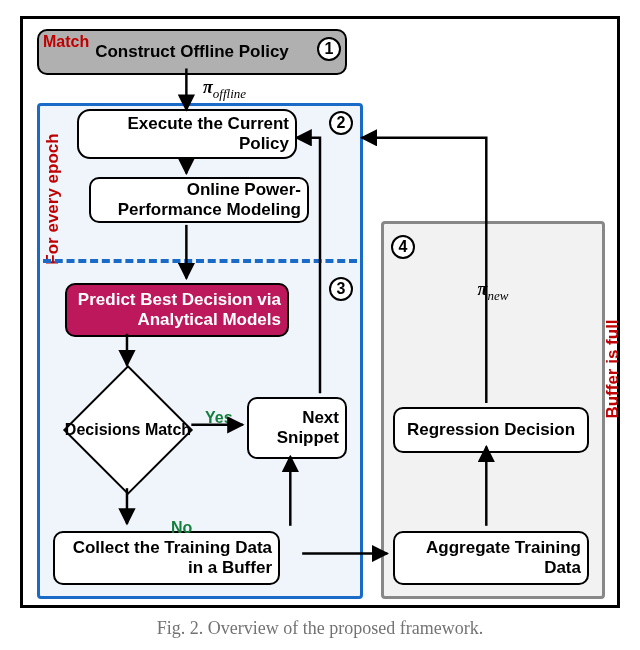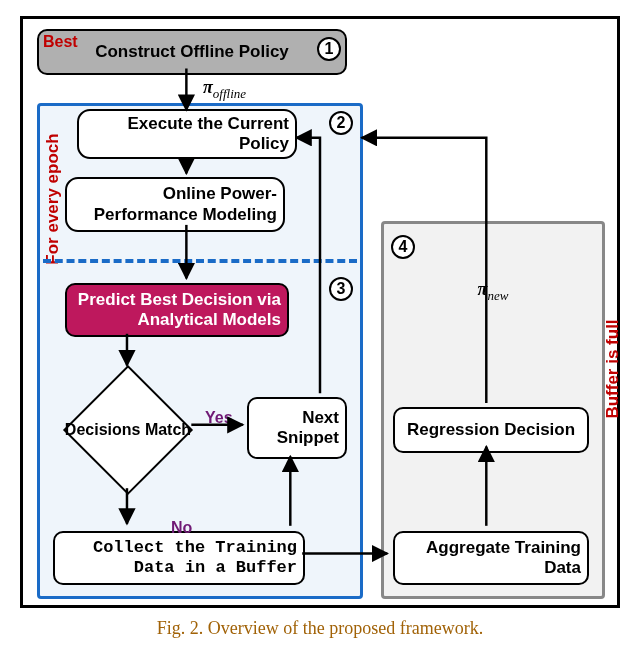--- a/index.html
+++ b/index.html
@@ -16,21 +16,21 @@
     width: 600px; height: 592px;
     border: 3px solid #000;
   }
   .figcap {
     position: absolute;
     left: 0; top: 618px;
     width: 640px;
     text-align: center;
     font-family: "Times New Roman", serif;
     font-size: 18px;
-    color: #a16207;
+    color: #737373;
   }
 
   
   .node {
     position: absolute;
     background: #fff;
     border: 2px solid #000;
     border-radius: 10px;
     display: flex;
     align-items: center;
@@ -120,21 +120,21 @@
   svg.arrows {
     position: absolute;
     left: 0; top: 0;
     width: 100%; height: 100%;
     pointer-events: none;
   }
 
   
   .edgelabel {
     position: absolute;
-    color: #701a75;
+    color: #15803d;
     font-weight: 700;
     font-size: 16px;
   }
 
   
   .plaintext {
     position: absolute;
     text-align: center;
     font-weight: 700;
     font-size: 17px;
@@ -142,59 +142,59 @@
   }
 </style>
 </head>
 <body>
 
 <div class="outer">
 
   <div class="node gray" style="left:14px; top:10px; width:310px; height:40px;">
     <span>Construct Offline  Policy</span>
   </div>
-  <span class="redtag" style="left:20px; top:14px;">Best</span>
+  <span class="redtag" style="left:20px; top:14px;">Match</span>
   <div class="circ" style="left:294px; top:18px;">1</div>
 
   <div class="greek" style="position:absolute; left:180px; top:58px;">
     <span>π</span><span class="sub">offline</span>
   </div>
 
   <div class="frame blue" style="left:14px; top:84px; width:326px; height:496px;"></div>
 
   <div class="vlabel" style="left:-40px; top:170px; width:140px; transform: rotate(-90deg); text-align:center;">For every epoch</div>
 
   <div class="circ" style="left:306px; top:92px;">2</div>
 
   <div class="node" style="left:54px; top:90px; width:220px; height:50px;border-radius:13px;">
     <span>Execute the Current Policy</span>
   </div>
 
-  <div class="node" style="left:42px; top:158px; width:220px; height:55px;border-radius:13px;">
+  <div class="node" style="left:66px; top:158px; width:220px; height:46px;">
     <span>Online Power-Performance Modeling</span>
   </div>
 
   <div class="dashed" style="left:20px; top:240px; width:314px;"></div>
 
   <div class="circ" style="left:306px; top:258px;">3</div>
 
   <div class="node blue" style="left:42px; top:264px; width:224px; height:54px;">
     <span>Predict Best Decision via Analytical Models</span>
   </div>
 
   <div class="diamond-wrap" style="left:40px; top:346px; width:130px; height:130px;text-decoration:underline;">
     <div class="diamond"></div>
     <div class="diamond-label">Decisions Match</div>
   </div>
 
   <div class="node" style="left:224px; top:378px; width:100px; height:62px;">
     <span>Next Snippet</span>
   </div>
 
-  <div class="node" style="left:30px; top:512px; width:252px; height:54px;font-family:Liberation Mono, monospace;">
+  <div class="node" style="left:30px; top:512px; width:227px; height:54px;">
     <span>Collect the Training Data in a Buffer</span>
   </div>
 
   <div class="frame gray" style="left:358px; top:202px; width:224px; height:378px;"></div>
 
   <div class="vlabel" style="left:530px; top:340px; width:120px; transform: rotate(-90deg); text-align:center;">Buffer is full</div>
 
   <div class="circ" style="left:368px; top:216px;">4</div>
 
   <div class="plaintext" style="left:400px; top:240px; width:140px;">

